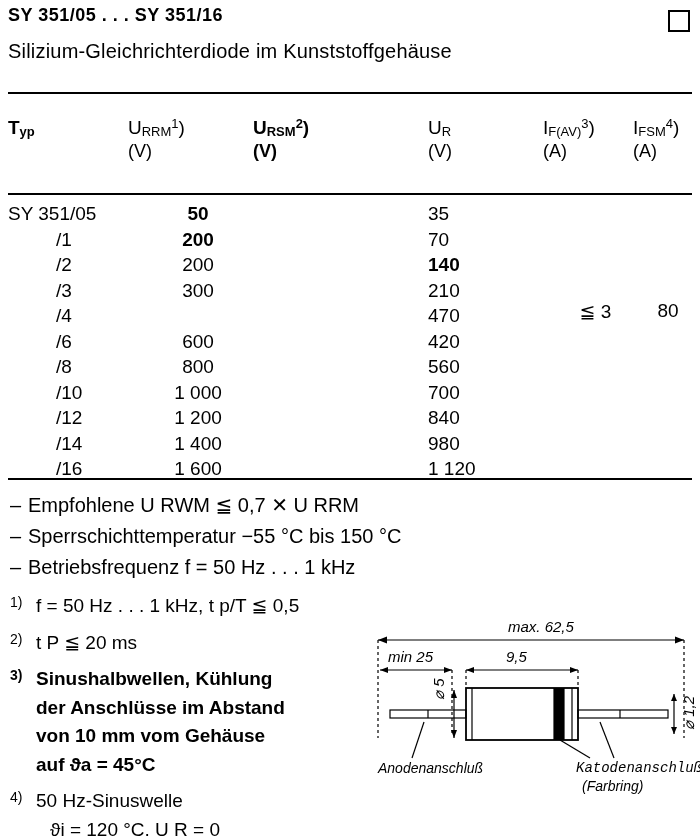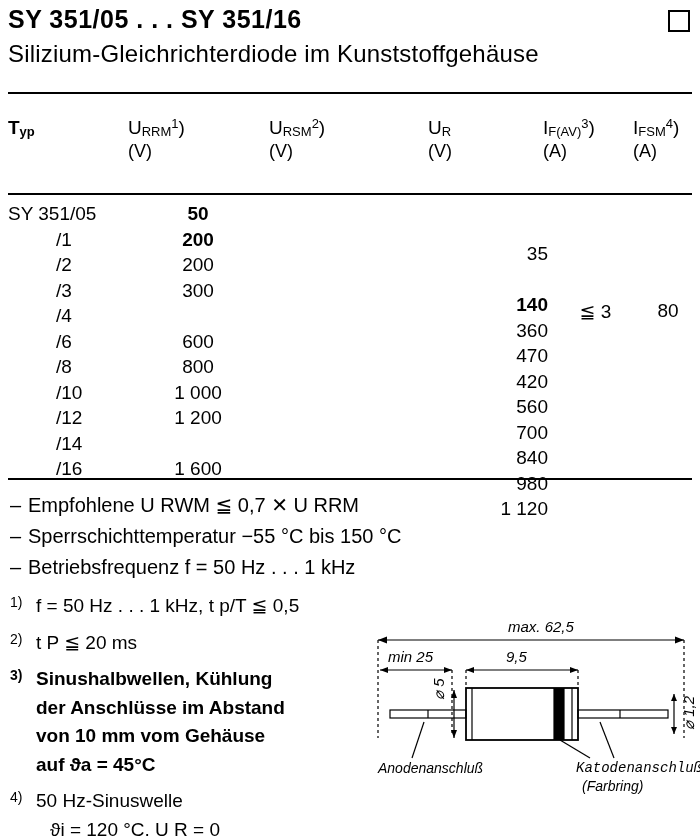--- a/index.html
+++ b/index.html
@@ -26,37 +26,37 @@
   .title-row {
     position: absolute;
     left: 8px;
     top: 6px;
     width: 684px;
     display: flex;
     align-items: flex-start;
     justify-content: space-between;
   }
   .doc-title {
-    font-size: 25px;
+    font-size: 18px;
     font-weight: bold;
     letter-spacing: 0.5px;
     line-height: 1.1;
   }
   .corner-mark {
     width: 18px;
     height: 18px;
     border: 2.5px solid #000;
     margin-top: 4px;
     margin-right: 2px;
   }
   .doc-subtitle {
     position: absolute;
     left: 8px;
     top: 40px;
-    font-size: 24px;
+    font-size: 20px;
     letter-spacing: 0.2px;
     line-height: 1.15;
   }
 
   .rule {
     position: absolute;
     left: 8px;
     width: 684px;
     border-top: 2px solid #000;
   }
@@ -77,21 +77,21 @@
     position: absolute;
     text-align: left;
     line-height: 1.25;
   }
   .th .unit { display: block; font-size: 18px; }
   .sub { font-size: 13px; vertical-align: -2px; letter-spacing: 0; }
   .sup { font-size: 13px; vertical-align: 6px; }
 
   .th-typ   { left: 0px;   top: 12px; text-align: right; font-weight: bold; }
   .th-urrm  { left: 120px; top: 12px; width: 140px; }
-  .th-ursm  { left: 261px; top: 12px; width: 140px; }
+  .th-ursm  { left: 245px; top: 12px; width: 140px; font-weight: bold; }
   .th-ur    { left: 420px; top: 12px; width: 120px; }
   .th-ifav  { left: 535px; top: 12px; width: 105px; }
   .th-ifsm  { left: 625px; top: 12px; width: 70px; }
 
   .table-body {
     position: absolute;
     left: 8px;
     top: 203px;
     width: 684px;
     font-size: 19px;
@@ -102,21 +102,21 @@
   }
   .c-typ {
     position: absolute;
     left: 0;
     width: 120px;
     text-align: left;
     white-space: pre;
   }
   .c-typ.indent { text-align: left; padding-left: 48px; box-sizing: border-box; }
   .c-urrm { position: absolute; left: 120px; width: 140px; text-align: center; }
-  .c-ur   { position: absolute; left: 420px; width: 120px; text-align: right; margin-top: 40px; }
+  .c-ur   { position: absolute; left: 420px; width: 120px; text-align: left; }
   .bold { font-weight: bold; }
 
   .c-ifav {
     position: absolute;
     left: 535px;
     top: 97px;
     width: 105px;
     text-align: center;
     font-size: 19px;
   }
@@ -229,30 +229,31 @@
   <div class="table-body">
 
     <div class="row">
       <div class="c-typ">SY 351/05</div>
       <div class="c-urrm bold">50</div>
       <div class="c-ur">35</div>
     </div>
     <div class="row">
       <div class="c-typ indent">/1</div>
       <div class="c-urrm bold">200</div>
+      <div class="c-ur">70</div>
     </div>
     <div class="row">
       <div class="c-typ indent">/2</div>
       <div class="c-urrm">200</div>
       <div class="c-ur bold">140</div>
     </div>
     <div class="row">
       <div class="c-typ indent">/3</div>
       <div class="c-urrm">300</div>
-      <div class="c-ur">360</div>
+      <div class="c-ur">210</div>
     </div>
     <div class="row">
       <div class="c-typ indent">/4</div>
       <div class="c-ur">470</div>
     </div>
     <div class="row">
       <div class="c-typ indent">/6</div>
       <div class="c-urrm">600</div>
       <div class="c-ur">420</div>
     </div>
@@ -266,20 +267,21 @@
       <div class="c-urrm">1 000</div>
       <div class="c-ur">700</div>
     </div>
     <div class="row">
       <div class="c-typ indent">/12</div>
       <div class="c-urrm">1 200</div>
       <div class="c-ur">840</div>
     </div>
     <div class="row">
       <div class="c-typ indent">/14</div>
+      <div class="c-urrm">1 400</div>
       <div class="c-ur">980</div>
     </div>
     <div class="row">
       <div class="c-typ indent">/16</div>
       <div class="c-urrm">1 600</div>
       <div class="c-ur">1 120</div>
     </div>
 
     <div class="c-ifav">≦ 3</div>
     <div class="c-ifsm">80</div>

